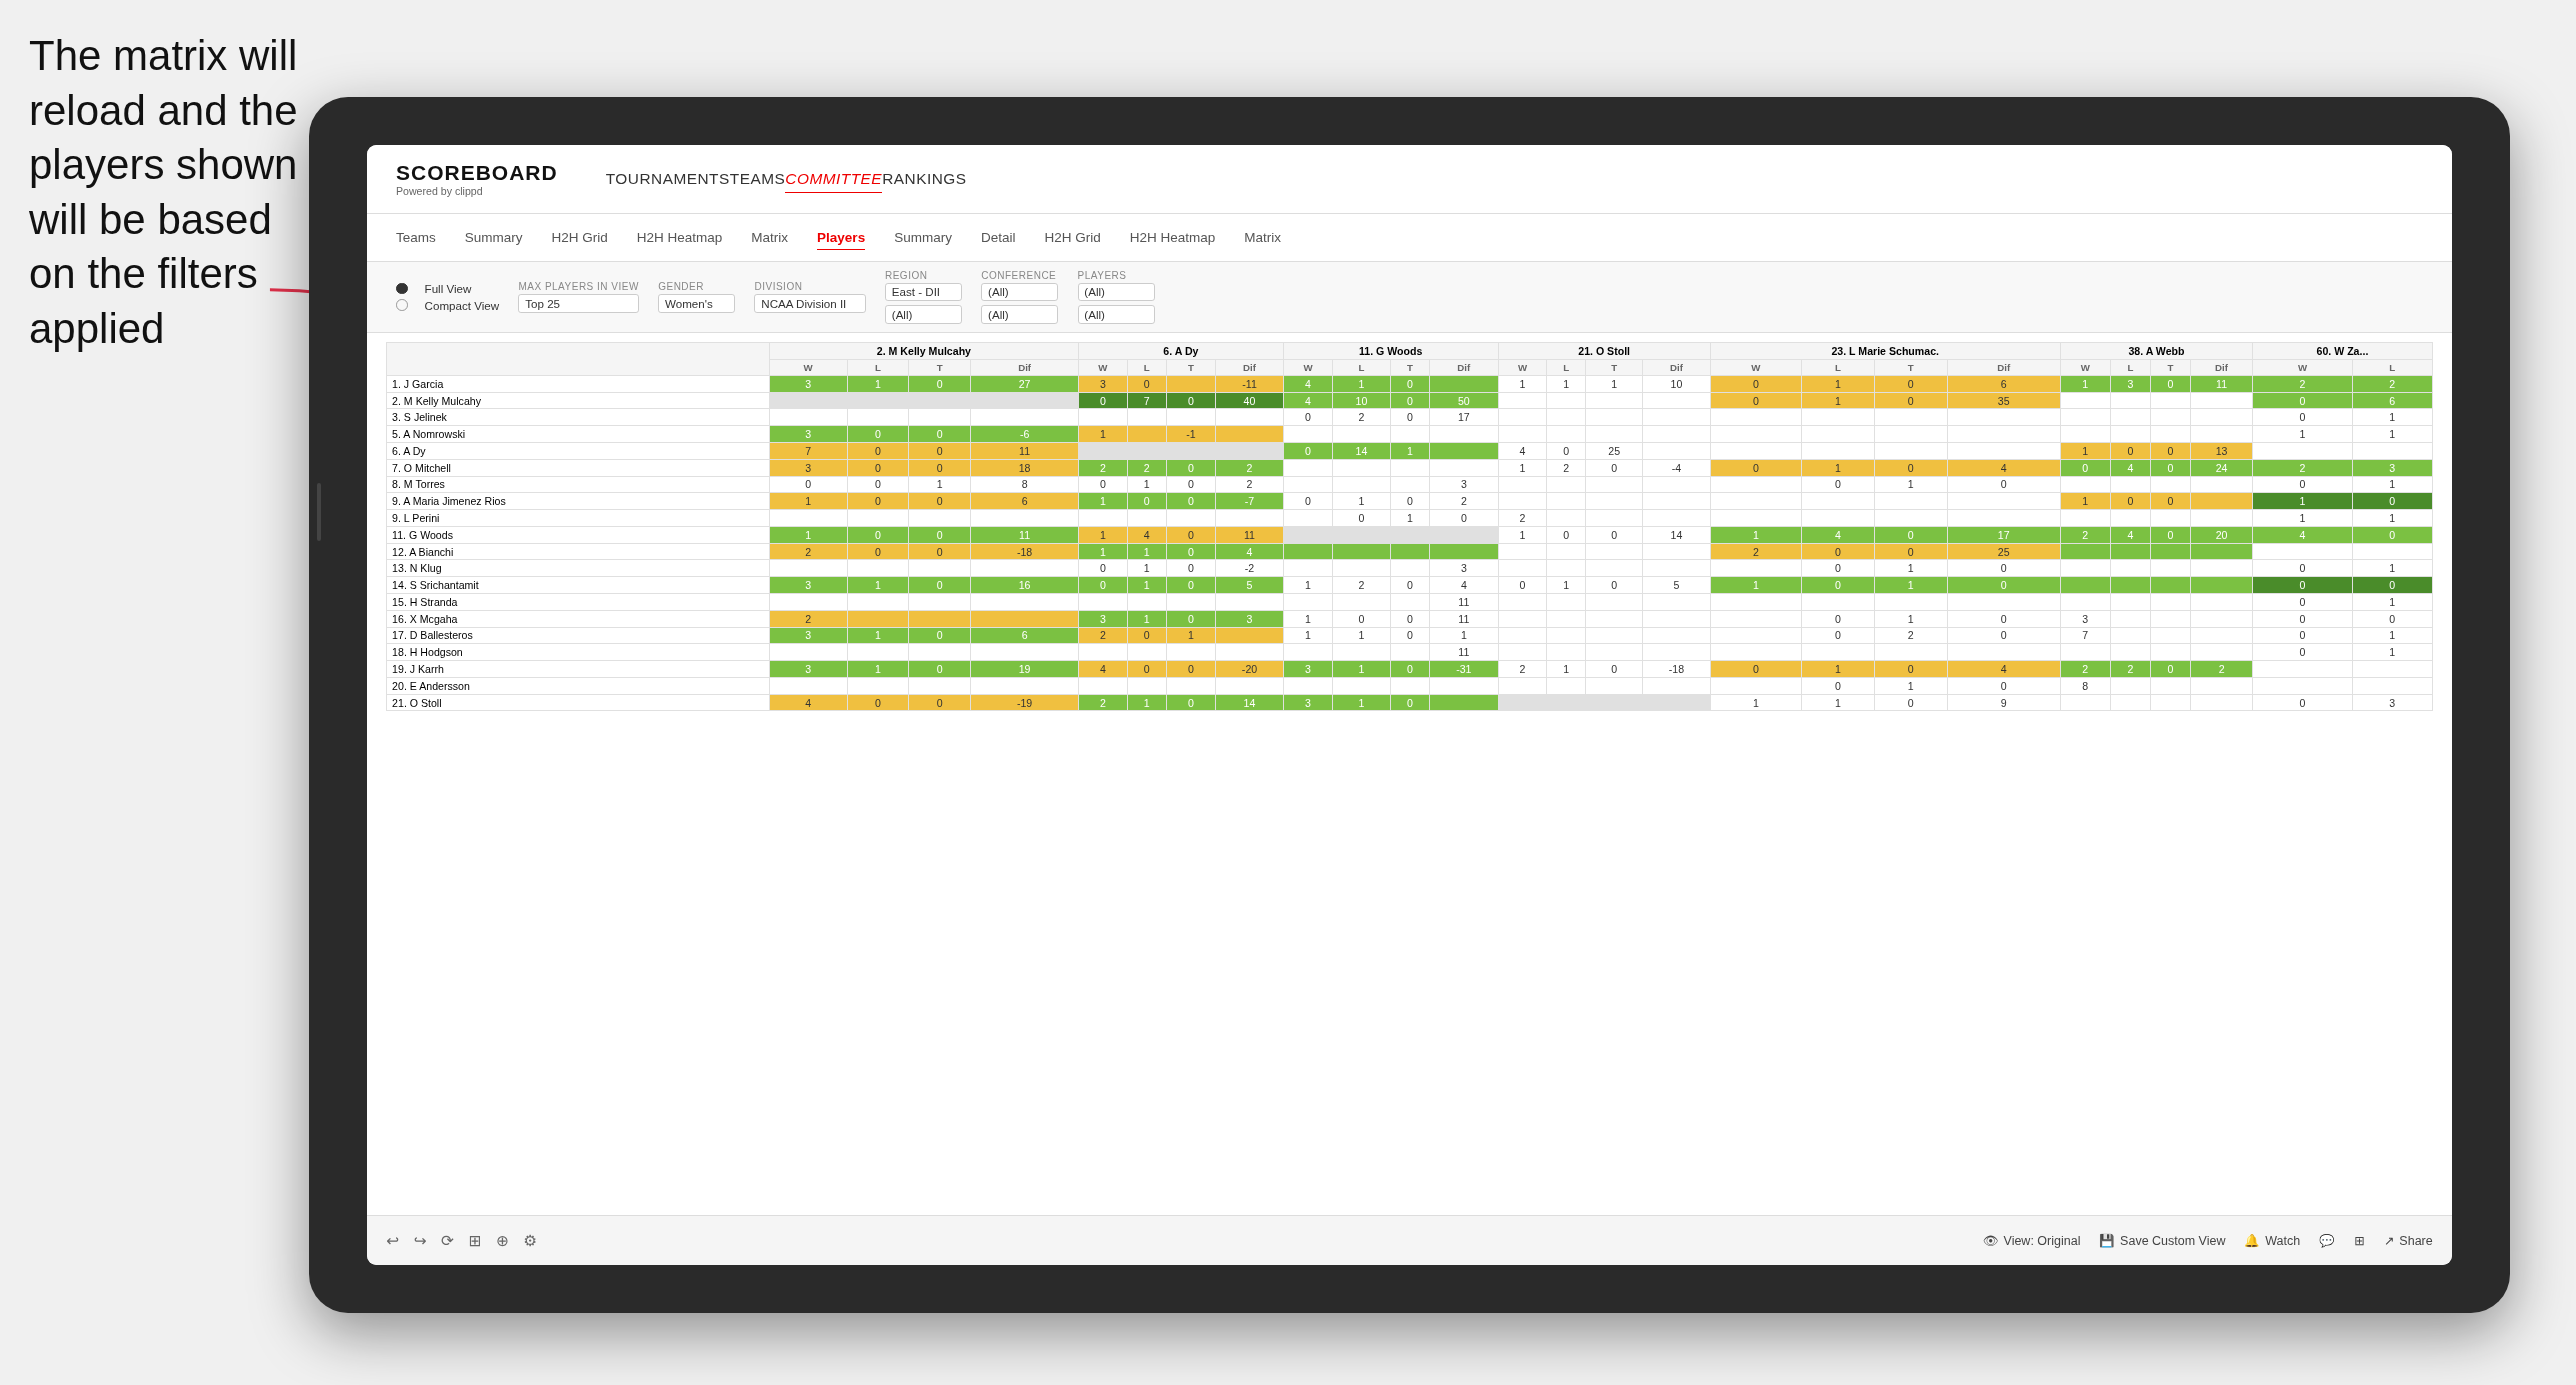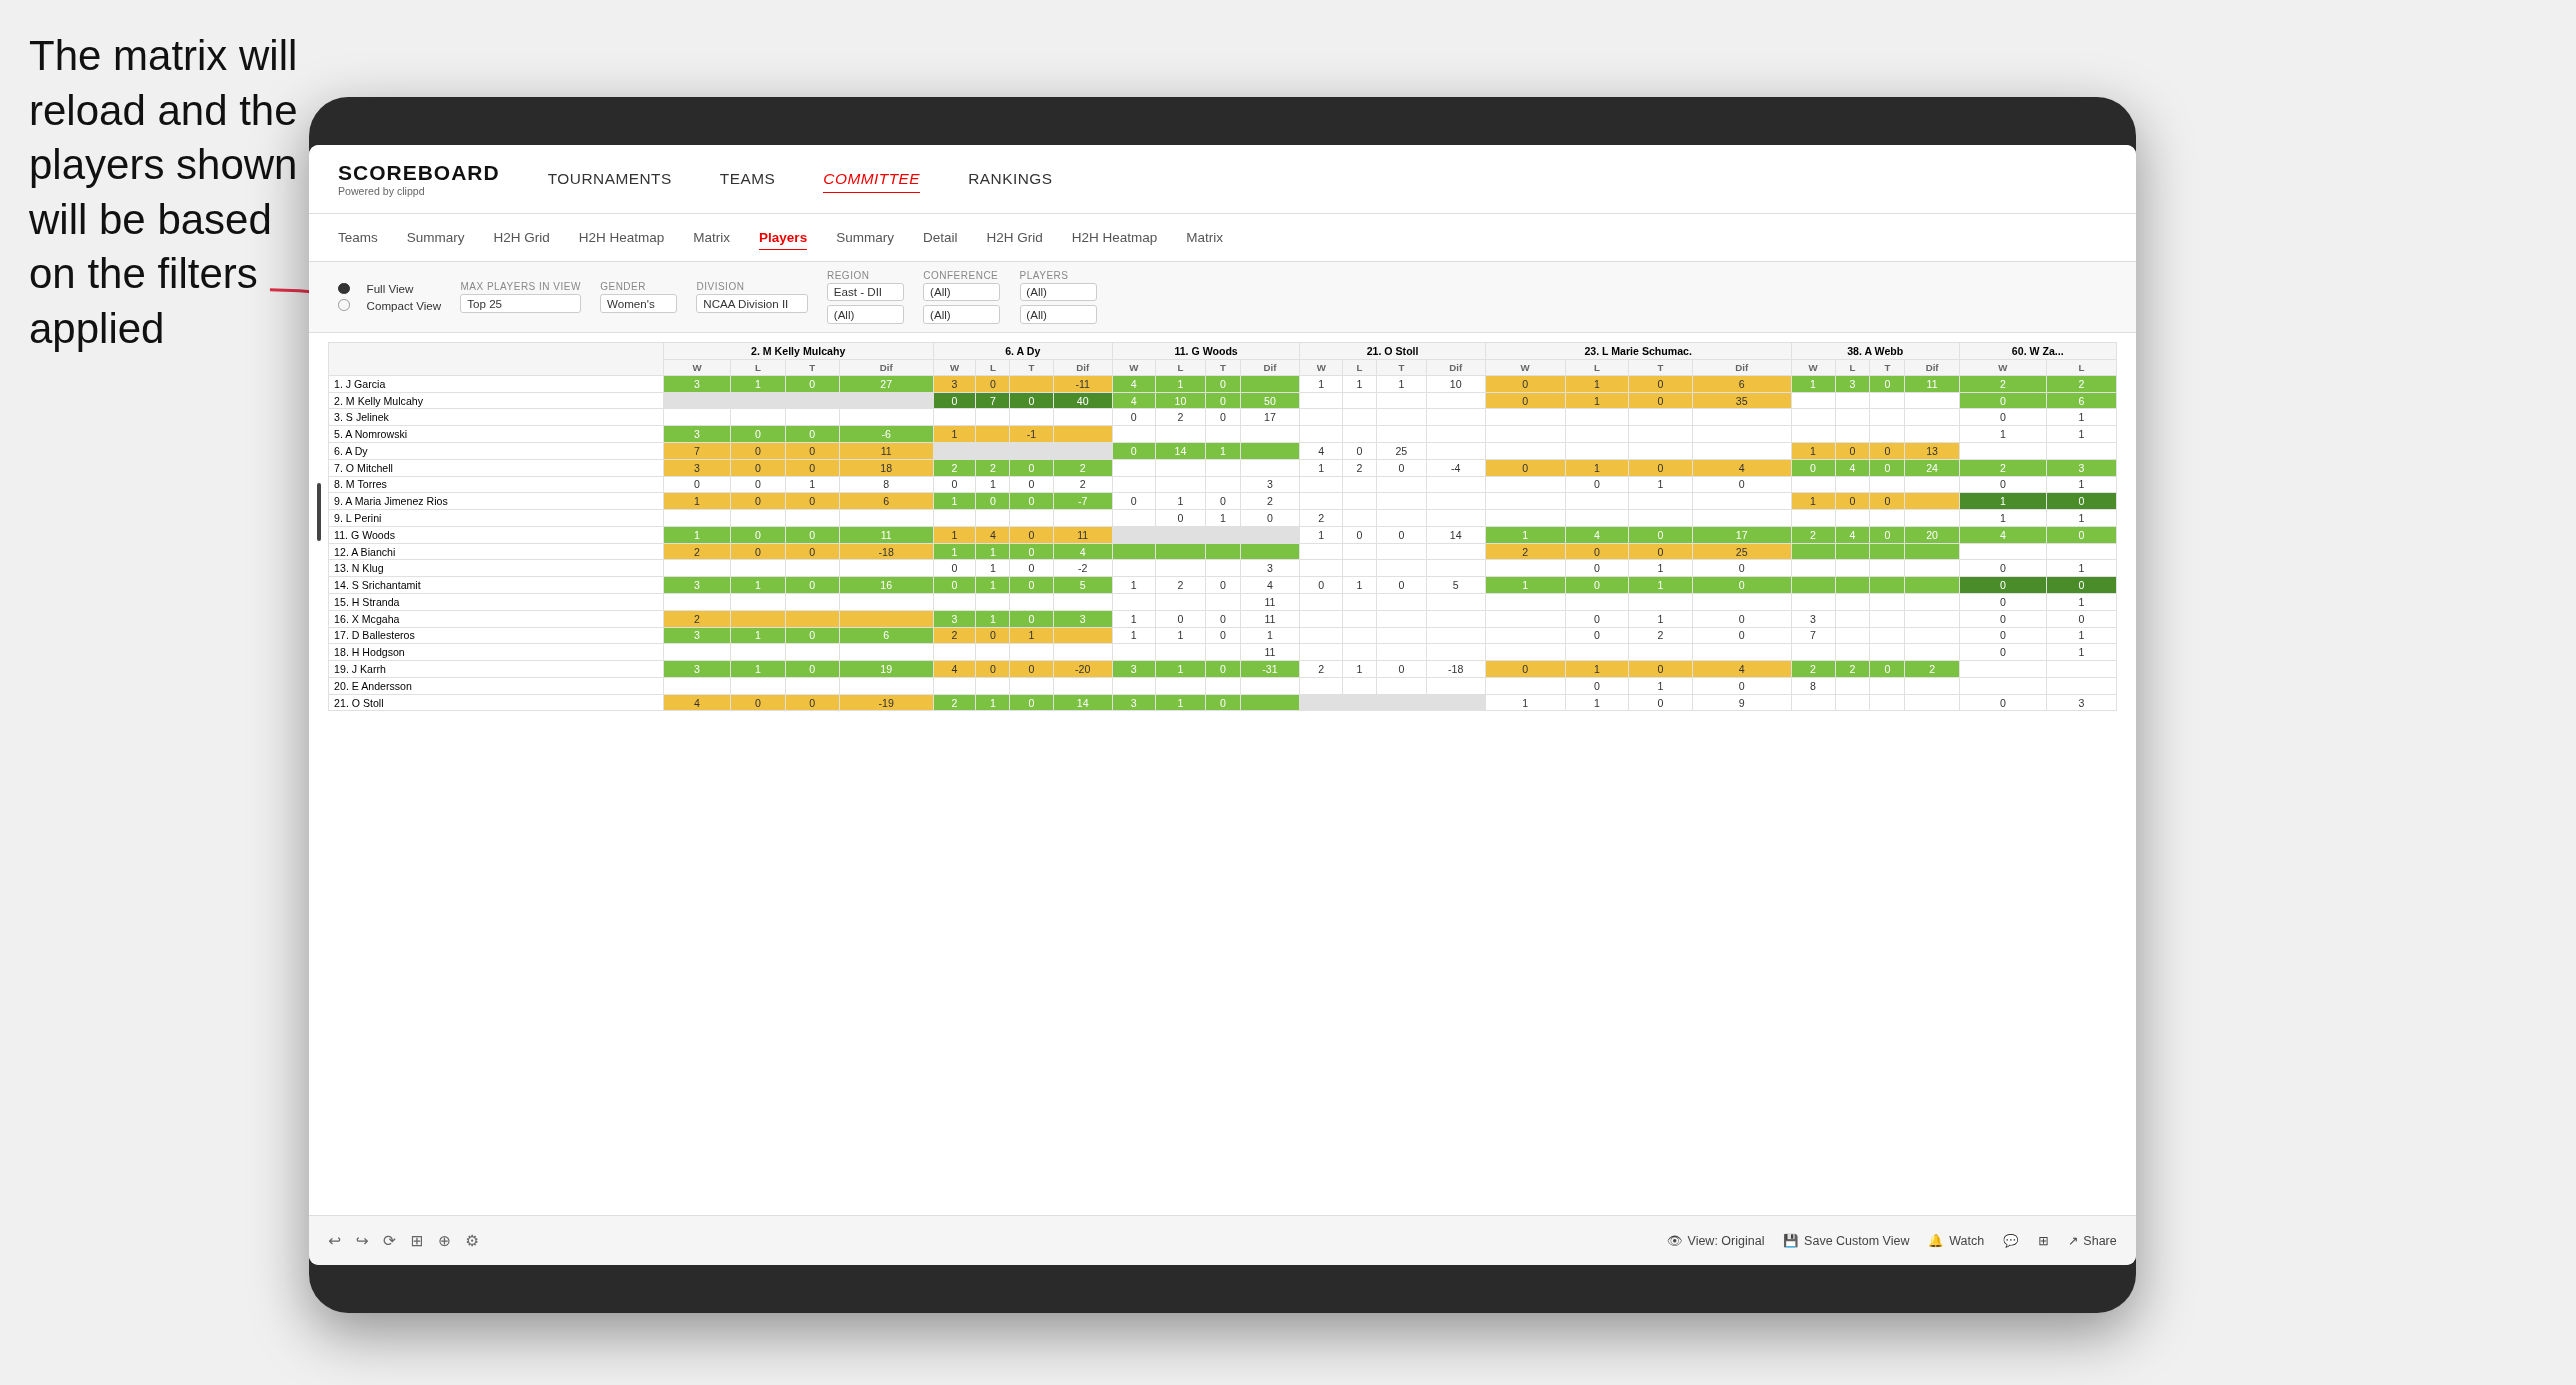--- a/index.html
+++ b/index.html
@@ -36,21 +36,21 @@
     .arrow-container svg {
       width: 100%;
       height: 100%;
     }
 
     
     .tablet-frame {
       position: absolute;
       top: 97px;
       left: 309px;
-      width: 1827px;
+      width: 2201px;
       height: 1216px;
       background: #2a2a2a;
       border-radius: 39px;
       box-shadow: 0 19.3px 58px rgba(0,0,0,0.4);
       display: flex;
       align-items: center;
       justify-content: center;
     }
 
     .tablet-screen {
@@ -87,21 +87,20 @@
       letter-spacing: 1px;
     }
 
     .logo-sub {
       font-size: 10.6px;
       color: #666;
     }
 
     .nav-items {
       display: flex;
-      gap: 48px;
     }
 
     .nav-item {
       font-size: 15.4px;
       color: #333;
       cursor: pointer;
       padding: 4.8px 0;
       font-weight: 500;
       text-transform: uppercase;
       letter-spacing: 0.5px;

